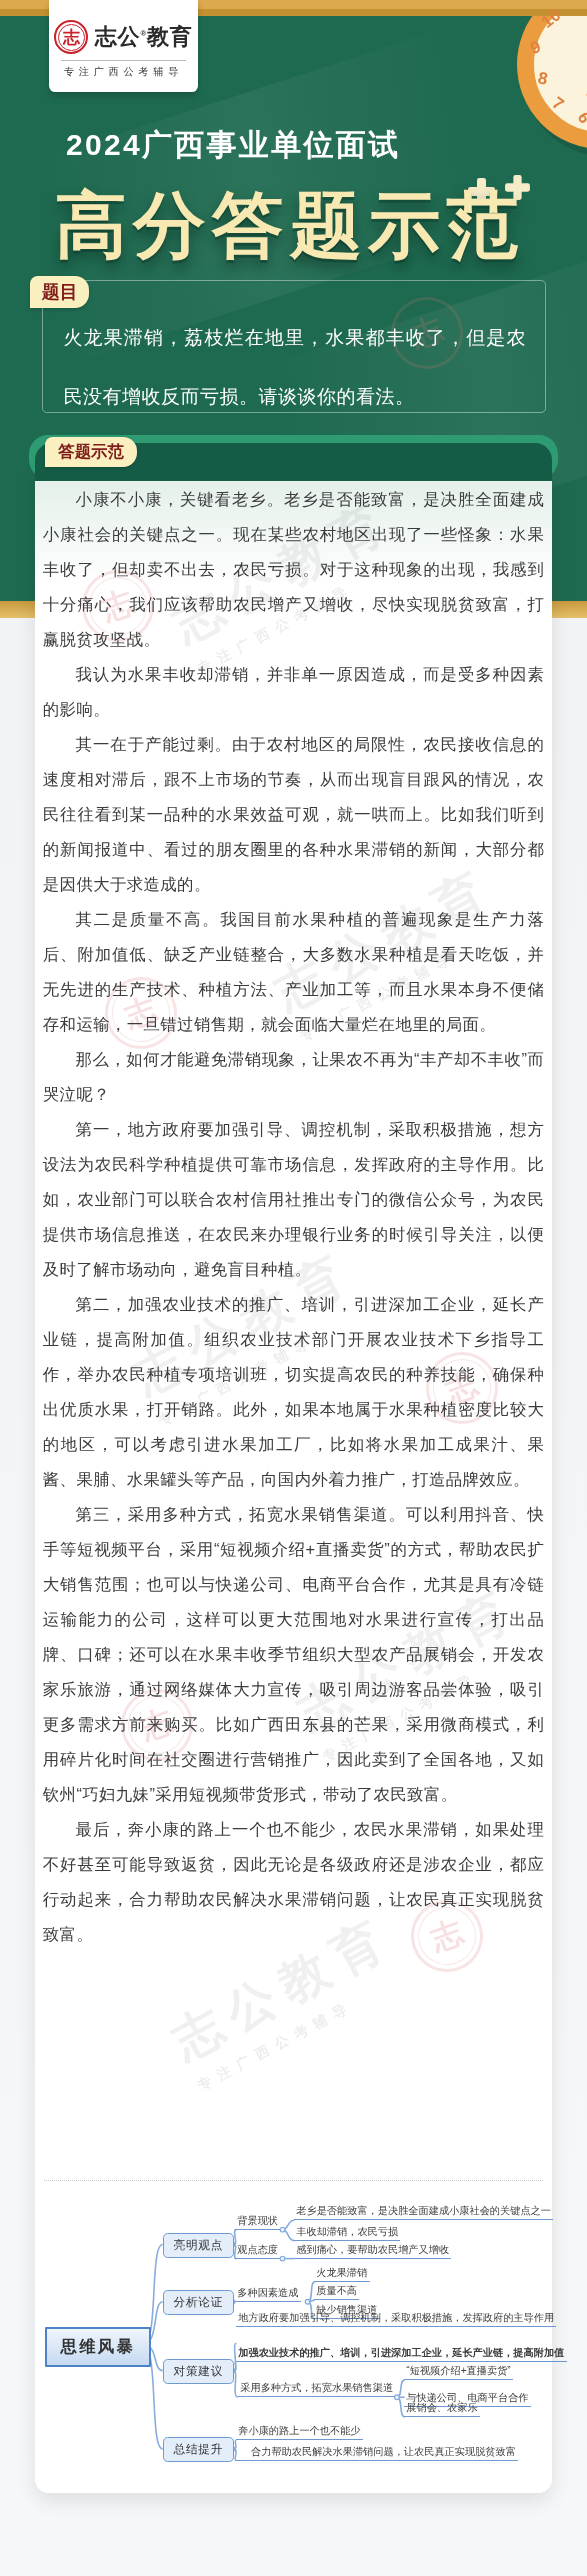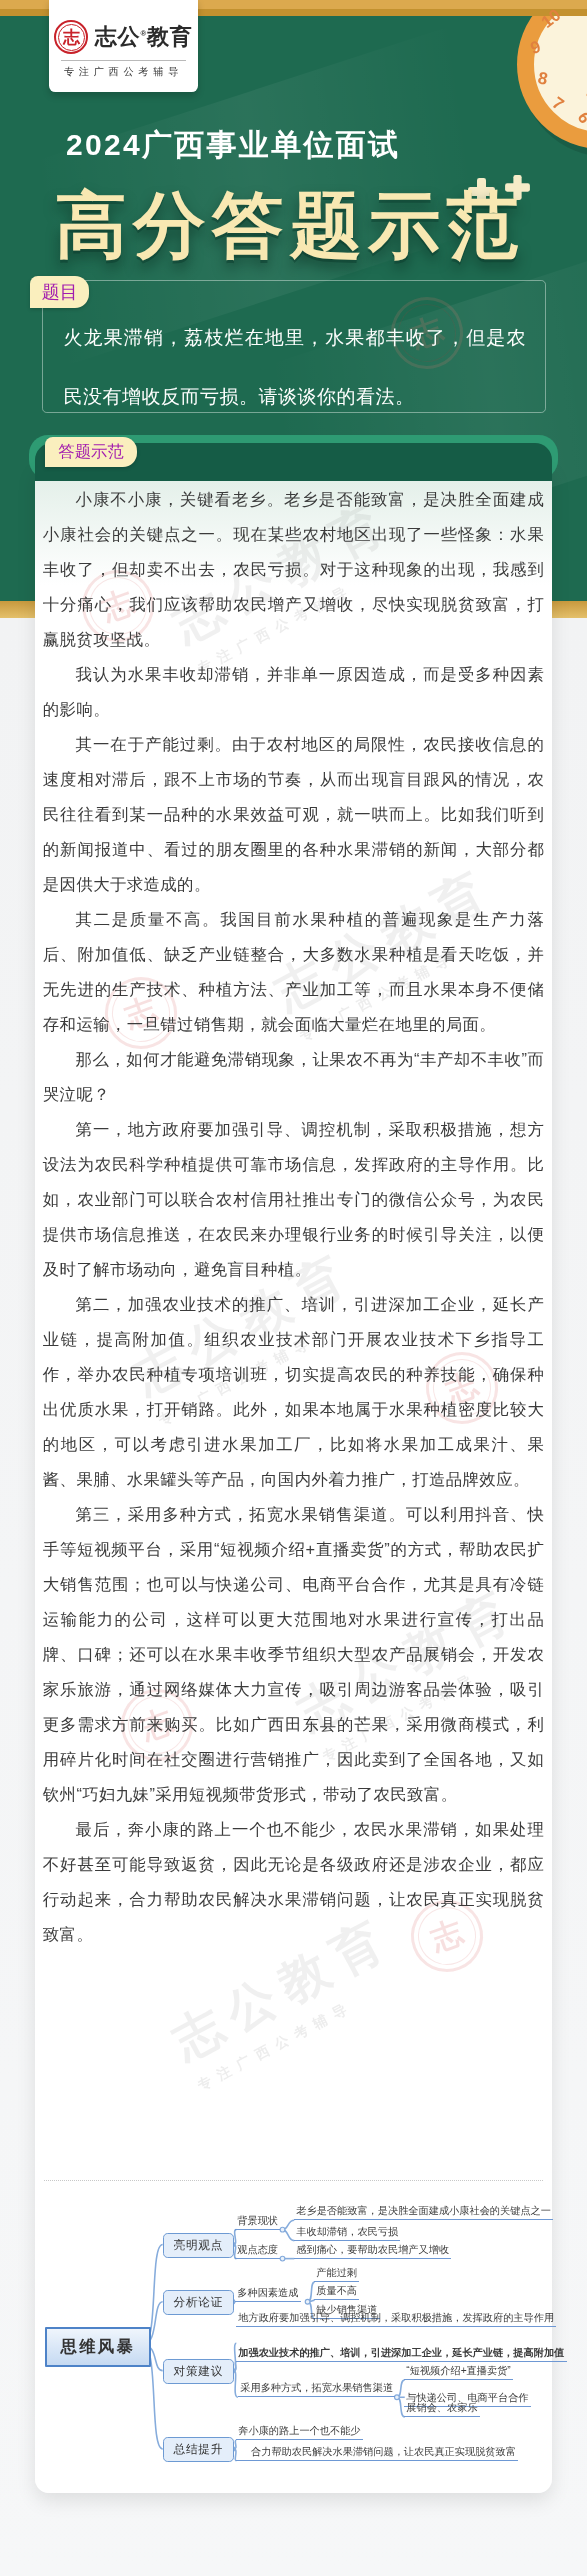--- a/index.html
+++ b/index.html
@@ -39,21 +39,21 @@
   .plus::before,.plus::after{content:"";position:absolute;background:#f6ecc8;border-radius:2.3px;}
   .plus::before{left:8.6px;top:0;width:9.4px;height:27px;}
   .plus::after{left:0;top:8.6px;width:27px;height:9.4px;}
 
   
   .title-sub{position:absolute;left:66px;top:125px;z-index:3;color:#ffffff;font-size:30px;font-weight:bold;letter-spacing:2.3px;}
   .title-main{position:absolute;left:55px;top:178px;z-index:3;color:#f8e8b2;font-size:72px;font-weight:900;letter-spacing:6.3px;white-space:nowrap;
               text-shadow:0 7.8px 12.5px rgba(8,40,28,.55),0 3.1px 0 rgba(14,68,51,.5);}
 
   
-  .badge{background:#faefbe;color:#a21caf;font-weight:normal;border-radius:7.8px 14px 14px 0;z-index:5;
+  .badge{background:#faefbe;color:#7f1d1d;font-weight:bold;border-radius:7.8px 14px 14px 0;z-index:5;
          display:inline-block;box-shadow:0 1.6px 3.9px rgba(0,0,0,.18);}
   .badge-question{position:absolute;left:30px;top:276px;font-size:18px;padding:3.9px 11.7px;}
   .badge-answer{position:absolute;left:45px;top:437px;font-size:16.4px;padding:3.9px 13.3px;}
 
   
   .q-box{position:absolute;left:42px;top:280px;width:504px;height:133px;z-index:3;
          border:1.6px solid rgba(230,242,236,.45);border-radius:4.7px;}
   .q-text{position:absolute;left:20.4px;right:19px;top:27px;color:#fdfefd;font-size:19px;letter-spacing:0.5px;line-height:59px;text-align:justify;}
 
   
@@ -219,21 +219,21 @@
       <div class="mm-box" style="left:128px;top:160px;">对策建议</div>
       <div class="mm-box" style="left:128px;top:238px;">总结提升</div>
 
       <div class="mm-mid" style="left:200px;top:15.7px;">背景现状</div>
       <div class="mm-leaf" style="left:259px;top:6.3px;">老乡是否能致富，是决胜全面建成小康社会的关键点之一</div>
       <div class="mm-leaf" style="left:259px;top:27px;">丰收却滞销，农民亏损</div>
       <div class="mm-mid" style="left:200px;top:45px;">观点态度</div>
       <div class="mm-leaf" style="left:259px;top:45px;">感到痛心，要帮助农民增产又增收</div>
 
       <div class="mm-mid" style="left:200px;top:88px;">多种因素造成</div>
-      <div class="mm-leaf" style="left:279px;top:68px;">产能过剩</div>
+      <div class="mm-leaf" style="left:279px;top:68px;">火龙果滞销</div>
       <div class="mm-leaf" style="left:279px;top:86px;">质量不高</div>
       <div class="mm-leaf" style="left:279px;top:105px;">缺少销售渠道</div>
 
       <div class="mm-leaf" style="left:201px;top:113px;">地方政府要加强引导、调控机制，采取积极措施，发挥政府的主导作用</div>
       <div class="mm-leaf" style="left:201px;top:148px;font-weight:bold;">加强农业技术的推广、培训，引进深加工企业，延长产业链，提高附加值</div>
       <div class="mm-leaf" style="left:203px;top:183px;">采用多种方式，拓宽水果销售渠道</div>
       <div class="mm-leaf" style="left:369px;top:166px;">“短视频介绍+直播卖货”</div>
       <div class="mm-leaf" style="left:369px;top:193px;">与快递公司、电商平台合作</div>
       <div class="mm-leaf" style="left:369px;top:203px;">展销会、农家乐</div>
 

